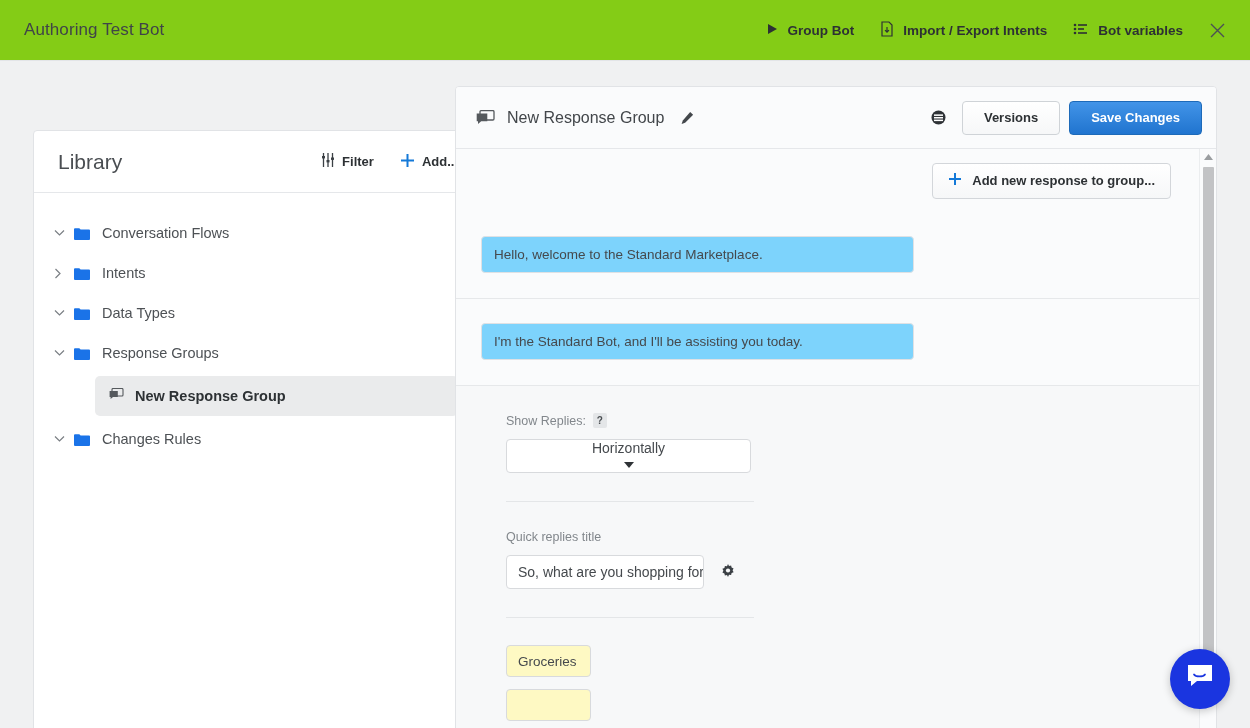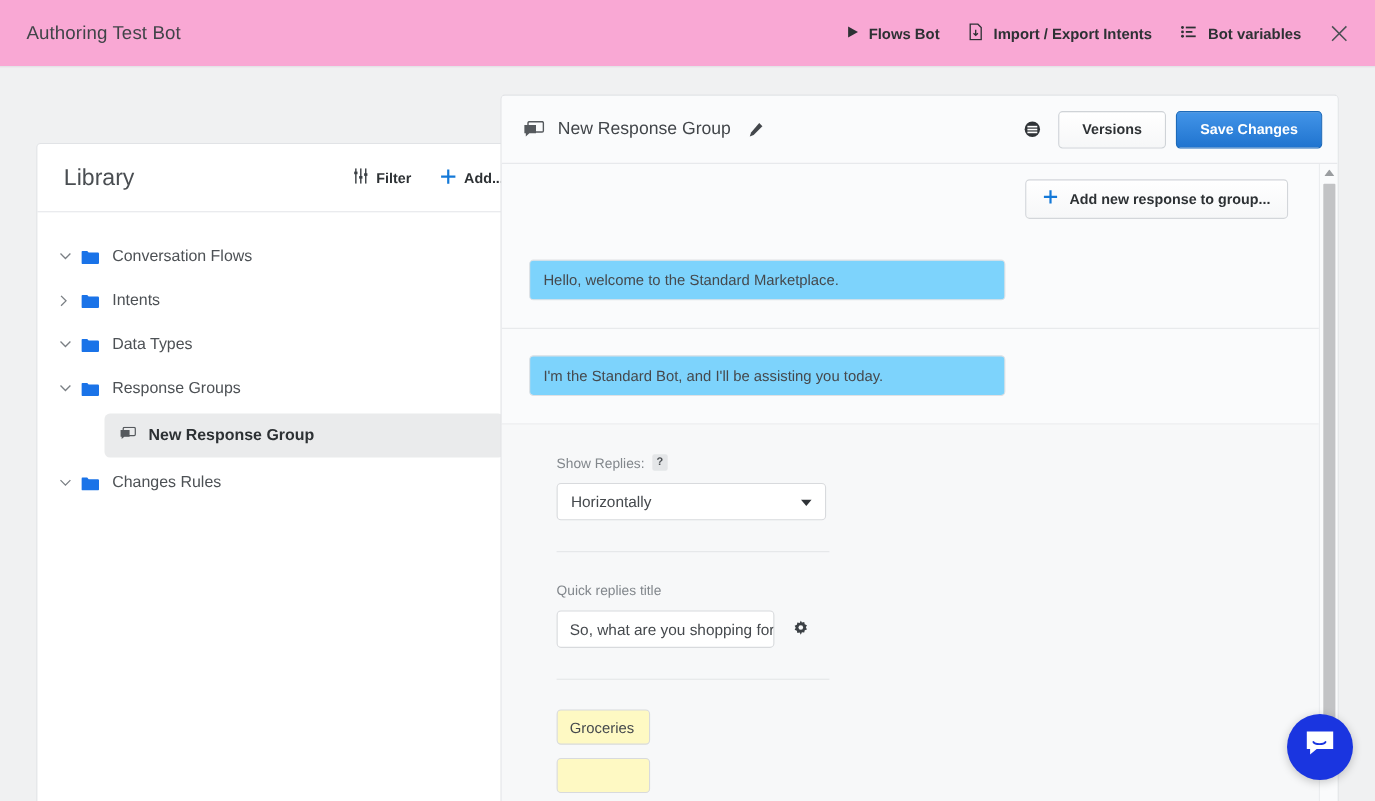--- a/index.html
+++ b/index.html
@@ -8,21 +8,21 @@
     font-family: "Liberation Sans", sans-serif;
     background: #f0f1f2;
     overflow: hidden;
     -webkit-font-smoothing: antialiased;
   }
 
   
   .topbar {
     position: absolute; top: 0; left: 0;
     width: 1250px; height: 61px;
-    background: #f9a8d4;
+    background: #84cc16;
     border-bottom: 1px solid #e3e5e8;
     display: flex; align-items: center;
     justify-content: space-between;
     padding: 0 24px 0 24px;
   }
   .app-title {
     font-size: 17px; color: #404448; letter-spacing: .1px;
   }
   .topbar-actions { display: flex; align-items: center; gap: 26px; }
   .tb-item {
@@ -168,21 +168,21 @@
     width: 14px; height: 15px;
     display: flex; align-items: center; justify-content: center;
     cursor: pointer;
   }
   .select {
     width: 245px; height: 34px;
     background: #ffffff; border: 1px solid #d8dadd;
     border-radius: 4px;
     display: flex; align-items: center;
     padding: 0 12px; cursor: pointer;
-    font-size: 14px; color: #45494d;
+    font-size: 14px; color: #45494d; flex-direction: column;
   }
   .select .val { flex: 1; }
   .opt-divider {
     width: 248px; height: 1px; background: #e4e6e8;
     margin: 28px 0 0 50px;
   }
   .qr-row { display: flex; align-items: center; gap: 16px; }
   .qr-input {
     width: 198px; height: 34px;
     background: #ffffff; border: 1px solid #d8dadd;
@@ -236,21 +236,21 @@
 <div class="topbar">
   <div class="app-title">Authoring Test Bot</div>
   <div class="topbar-actions">
 
     <div class="tb-item">
       <span>
         <svg width="11" height="12" viewBox="0 0 11 12">
             <polygon points="1,1 10,6 1,11" fill="#2d3134"></polygon>
           </svg>
       </span>
-      <span>Flows Bot</span>
+      <span>Group Bot</span>
     </div>
 
     <div class="tb-item">
       <span>
         <svg width="14" height="16" viewBox="0 0 14 16">
           <path d="M2 1h7l3 3v11H2z" fill="none" stroke="#2d3134" stroke-width="1.2"></path>
           <path d="M7 6v5M5 9.2l2 2 2-2" fill="none" stroke="#2d3134" stroke-width="1.2"></path>
         </svg>
       </span>
       <span>Import / Export Intents</span>

